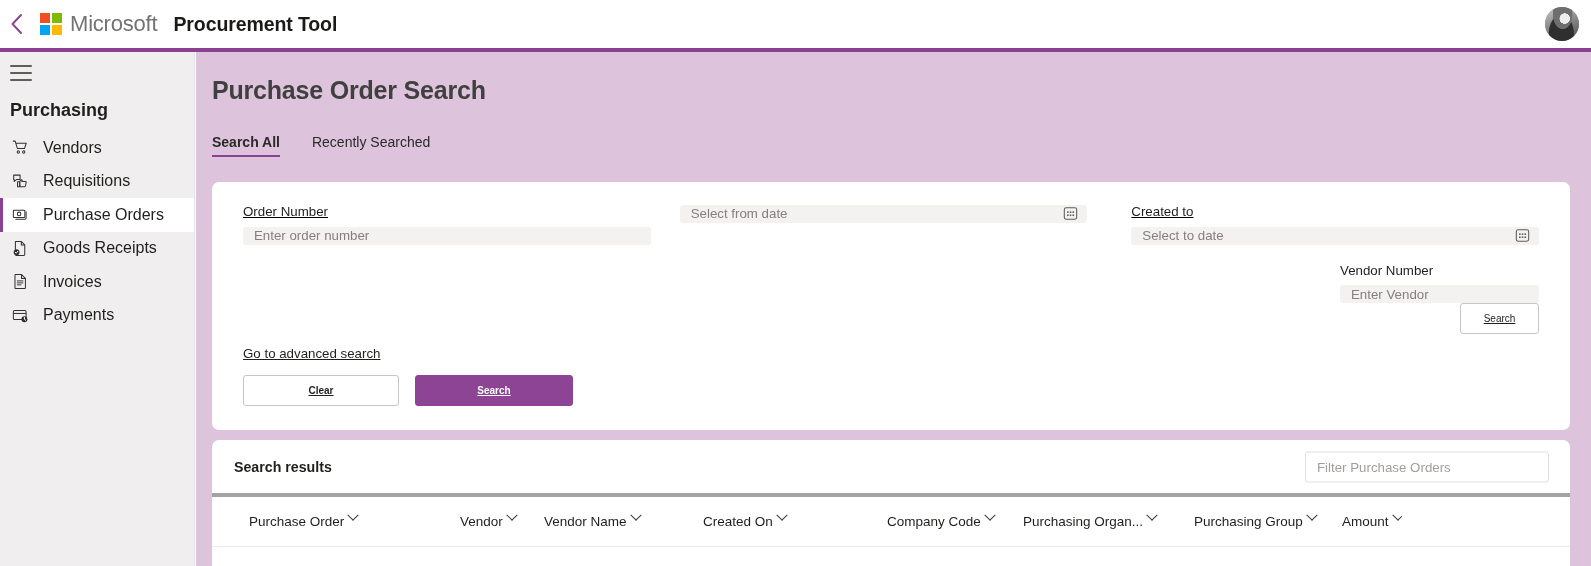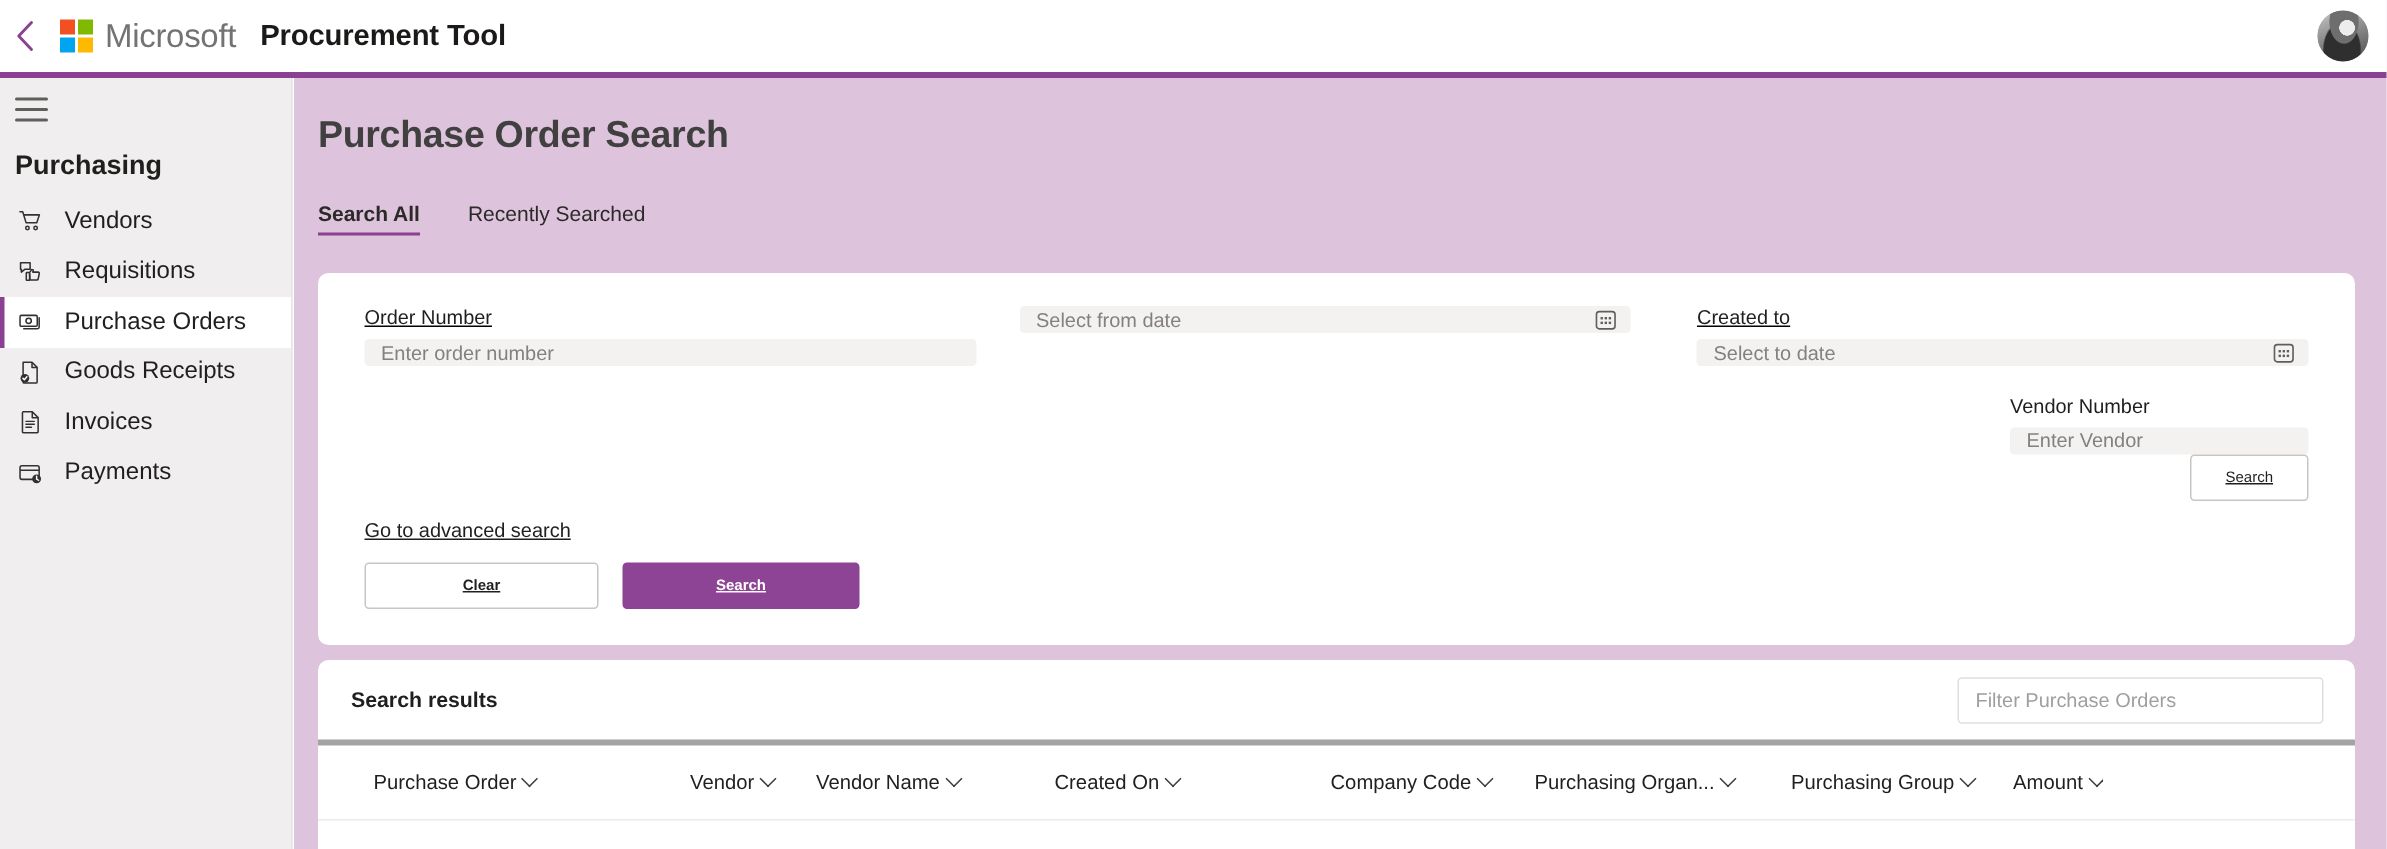--- a/index.html
+++ b/index.html
@@ -297,21 +297,21 @@
 
   .table-head {
     display: flex;
     align-items: center;
     height: 50px;
     padding-left: 37px;
     border-bottom: 1px solid #edebe9;
   }
   .col-head {
     display: flex;
-    align-items: center;
+    align-items: flex-start;
     gap: 5px;
     font-size: 13.5px;
     color: #201f1e;
     cursor: pointer;
     white-space: nowrap;
     overflow: hidden;
   }
   .chev {
     display: inline-block;
     width: 8px; height: 8px;

